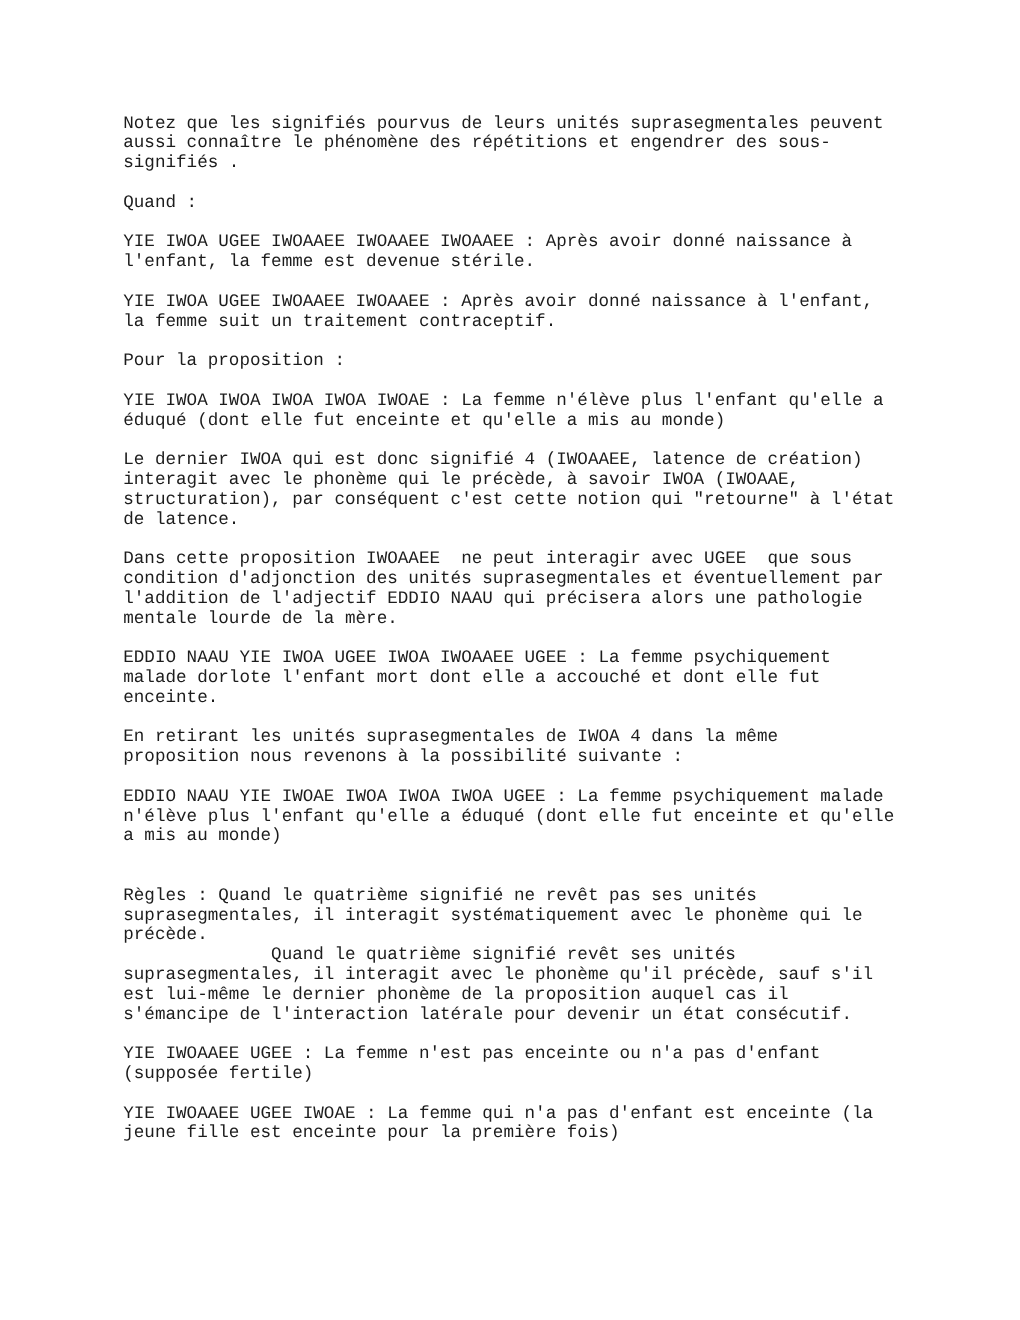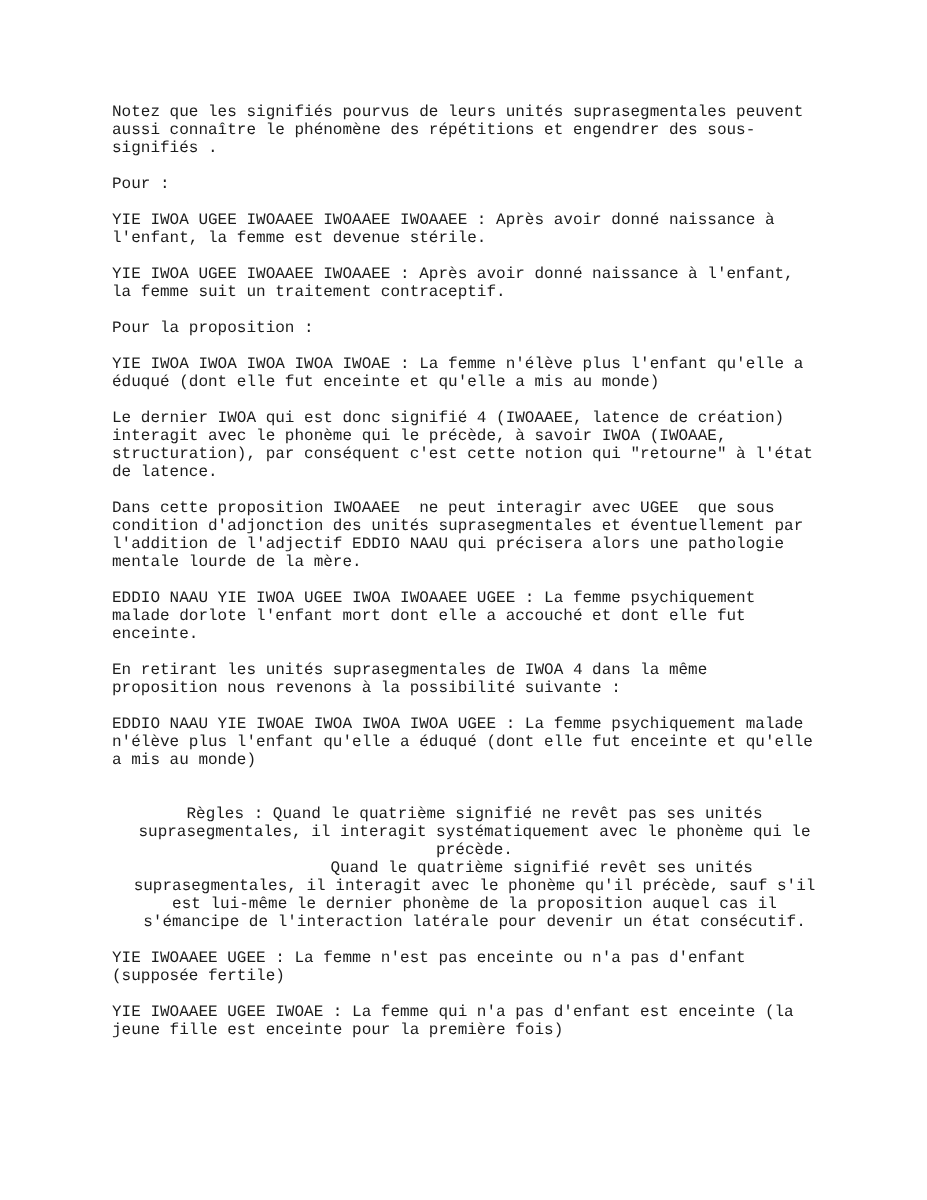--- a/index.html
+++ b/index.html
@@ -26,31 +26,30 @@
     font-family: "Liberation Mono", "DejaVu Sans Mono", monospace;
     font-size: 16px;
     line-height: 18px;
     color: #1c1c1c;
     margin: 0 0 18px 0;
     text-rendering: geometricPrecision;
   }
   
   .para.double-gap {
     margin-top: 36px;
-    text-align: center;
   }
 </style>
 </head>
 <body>
 
 <div class="page">
   <div class="para">Notez que les signifiés pourvus de leurs unités suprasegmentales peuvent
 aussi connaître le phénomène des répétitions et engendrer des sous-
 signifiés .</div>
-  <div class="para">Pour :</div>
+  <div class="para">Quand :</div>
   <div class="para">YIE IWOA UGEE IWOAAEE IWOAAEE IWOAAEE : Après avoir donné naissance à
 l'enfant, la femme est devenue stérile.</div>
   <div class="para">YIE IWOA UGEE IWOAAEE IWOAAEE : Après avoir donné naissance à l'enfant,
 la femme suit un traitement contraceptif.</div>
   <div class="para">Pour la proposition :</div>
   <div class="para">YIE IWOA IWOA IWOA IWOA IWOAE : La femme n'élève plus l'enfant qu'elle a
 éduqué (dont elle fut enceinte et qu'elle a mis au monde)</div>
   <div class="para">Le dernier IWOA qui est donc signifié 4 (IWOAAEE, latence de création)
 interagit avec le phonème qui le précède, à savoir IWOA (IWOAAE,
 structuration), par conséquent c'est cette notion qui "retourne" à l'état

